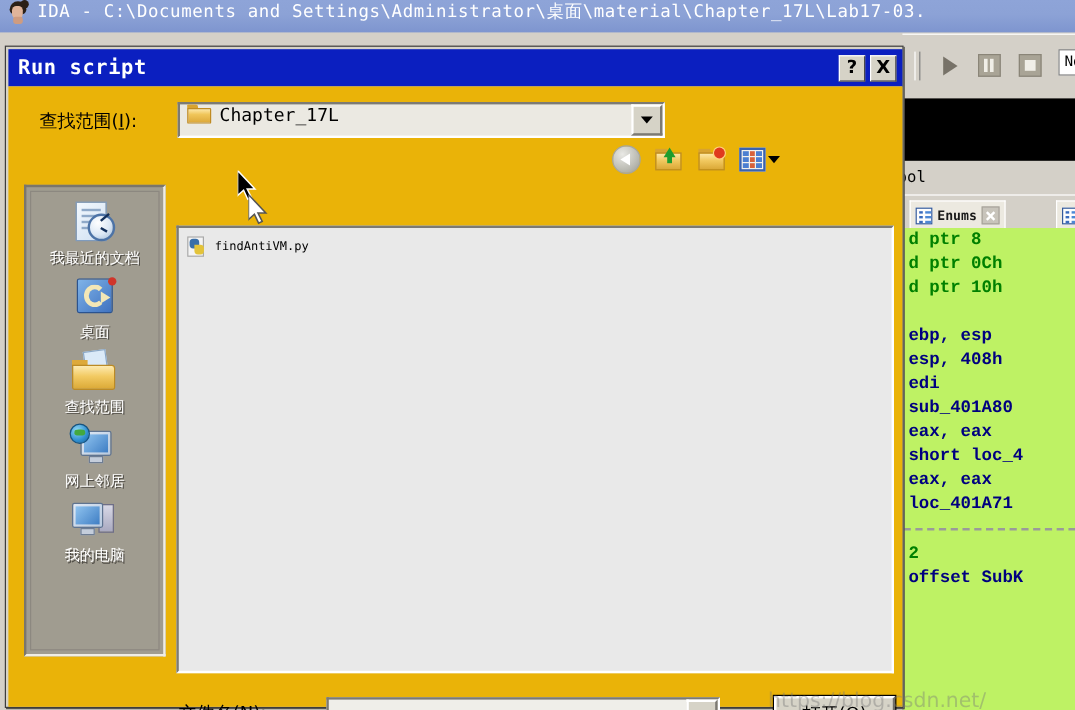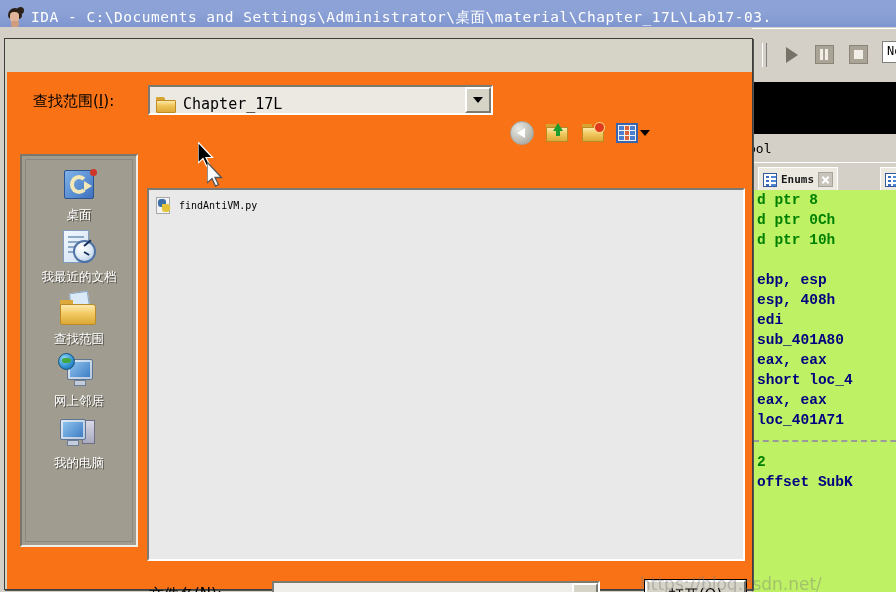--- a/index.html
+++ b/index.html
@@ -11,21 +11,21 @@
   }
 
   
   #ida-window {
     position: absolute; inset: 0;
     background: #d4d0c8;
   }
   #ida-titlebar {
     position: absolute; left: 0; top: 0; width: 896px; height: 27px;
     background: linear-gradient(180deg,#8ea4d8 0%, #8ca2d6 45%, #7e95cf 100%);
-    display: flex; align-items: flex-end;
+    display: flex; align-items: flex-start;
     overflow: hidden;
   }
   #ida-logo {
     width: 20px; height: 20px; margin: 0 6px 0 5px;
     flex: 0 0 auto; position: relative;
   }
   #ida-logo .hair {
     position: absolute; left: 3px; top: 1px; width: 14px; height: 11px;
     background: #2b2018; border-radius: 7px 7px 4px 4px;
   }
@@ -180,38 +180,38 @@
     background: #d6d3c7;
     border: 1px solid #ffffff;
     border-right-color: #4a4a4a; border-bottom-color: #4a4a4a;
     font-family: "DejaVu Sans", sans-serif;
     font-size: 15px; font-weight: bold; color: #000;
     display: flex; align-items: center; justify-content: center;
     line-height: 1;
   }
   #dlg-body {
     position: absolute; left: 2px; top: 33px; width: 745px; height: 517px;
-    background: #f97316;
+    background: #eab308;
   }
 
   
   #lookin-row {
     position: absolute; left: 0; top: 12px; width: 745px; height: 36px;
   }
   #lookin-label {
     position: absolute; left: 26px; top: 8px;
     font-family: "DejaVu Sans", sans-serif; font-size: 15px; color: #000;
     white-space: nowrap;
   }
   #lookin-label u { text-decoration: underline; }
   #lookin-combo {
-    position: absolute; left: 141px; top: 1px; width: 345px; height: 30px;
+    position: absolute; left: 141px; top: 1px; width: 406px; height: 30px;
     background: #ebe9e2;
     border: 2px solid; border-color: #7c7a73 #ffffff #ffffff #7c7a73;
-    display: flex; align-items: flex-end;
+    display: flex; align-items: flex-start;
   }
   .folder-icon {
     width: 20px; height: 16px; margin: 0 7px 0 6px; position: relative;
     flex: 0 0 auto;
   }
   .folder-icon .tab {
     position: absolute; left: 0; top: 0; width: 9px; height: 4px;
     background: #d8a330; border-radius: 1px 2px 0 0;
   }
   .folder-icon .body {
@@ -567,20 +567,27 @@
     <div class="ln">eax, eax</div>
     <div class="ln">loc_401A71</div>
     <div class="sep"></div>
     <div class="ln"><span class="num">2</span></div>
     <div class="ln">offset SubK</div>
   </div>
 </div>
 
 <div id="dialog">
 
+  <div id="dlg-titlebar">
+    <div id="dlg-title-text">Run script</div>
+    <div id="dlg-title-buttons">
+      <div class="dlg-tbtn">?</div>
+      <div class="dlg-tbtn">X</div>
+    </div>
+  </div>
 
   <div id="dlg-body">
 
     <div id="lookin-row">
       <div id="lookin-label">
         <span>查找范围</span>(<u>I</u><span>):</span>
       </div>
       <div id="lookin-combo">
         <span class="folder-icon">
           <span class="tab"></span>
@@ -626,36 +633,36 @@
             <i></i>
             <i></i>
         </span>
         <span class="views-caret"></span>
       </div>
     </div>
 
     <div id="places-bar">
       <div id="places-inner">
         <div class="place-item">
+          <span class="place-icon ic-recent">
+            <span class="page"></span>
+              <span class="clock"></span>
+              <span class="hand"></span>
+              <span class="hand2"></span>
+          </span>
+          <span class="place-label">我最近的文档</span>
+        </div>
+        <div class="place-item">
           <span class="place-icon ic-desktop">
             <span class="sq"></span>
               <span class="g"></span>
               <span class="arrow"></span>
               <span class="dot"></span>
           </span>
           <span class="place-label">桌面</span>
-        </div>
-        <div class="place-item">
-          <span class="place-icon ic-recent">
-            <span class="page"></span>
-              <span class="clock"></span>
-              <span class="hand"></span>
-              <span class="hand2"></span>
-          </span>
-          <span class="place-label">我最近的文档</span>
         </div>
         <div class="place-item">
           <span class="place-icon ic-mydocs">
             <span class="doc"></span>
               <span class="tab"></span>
               <span class="body"></span>
           </span>
           <span class="place-label">查找范围</span>
         </div>
         <div class="place-item">

